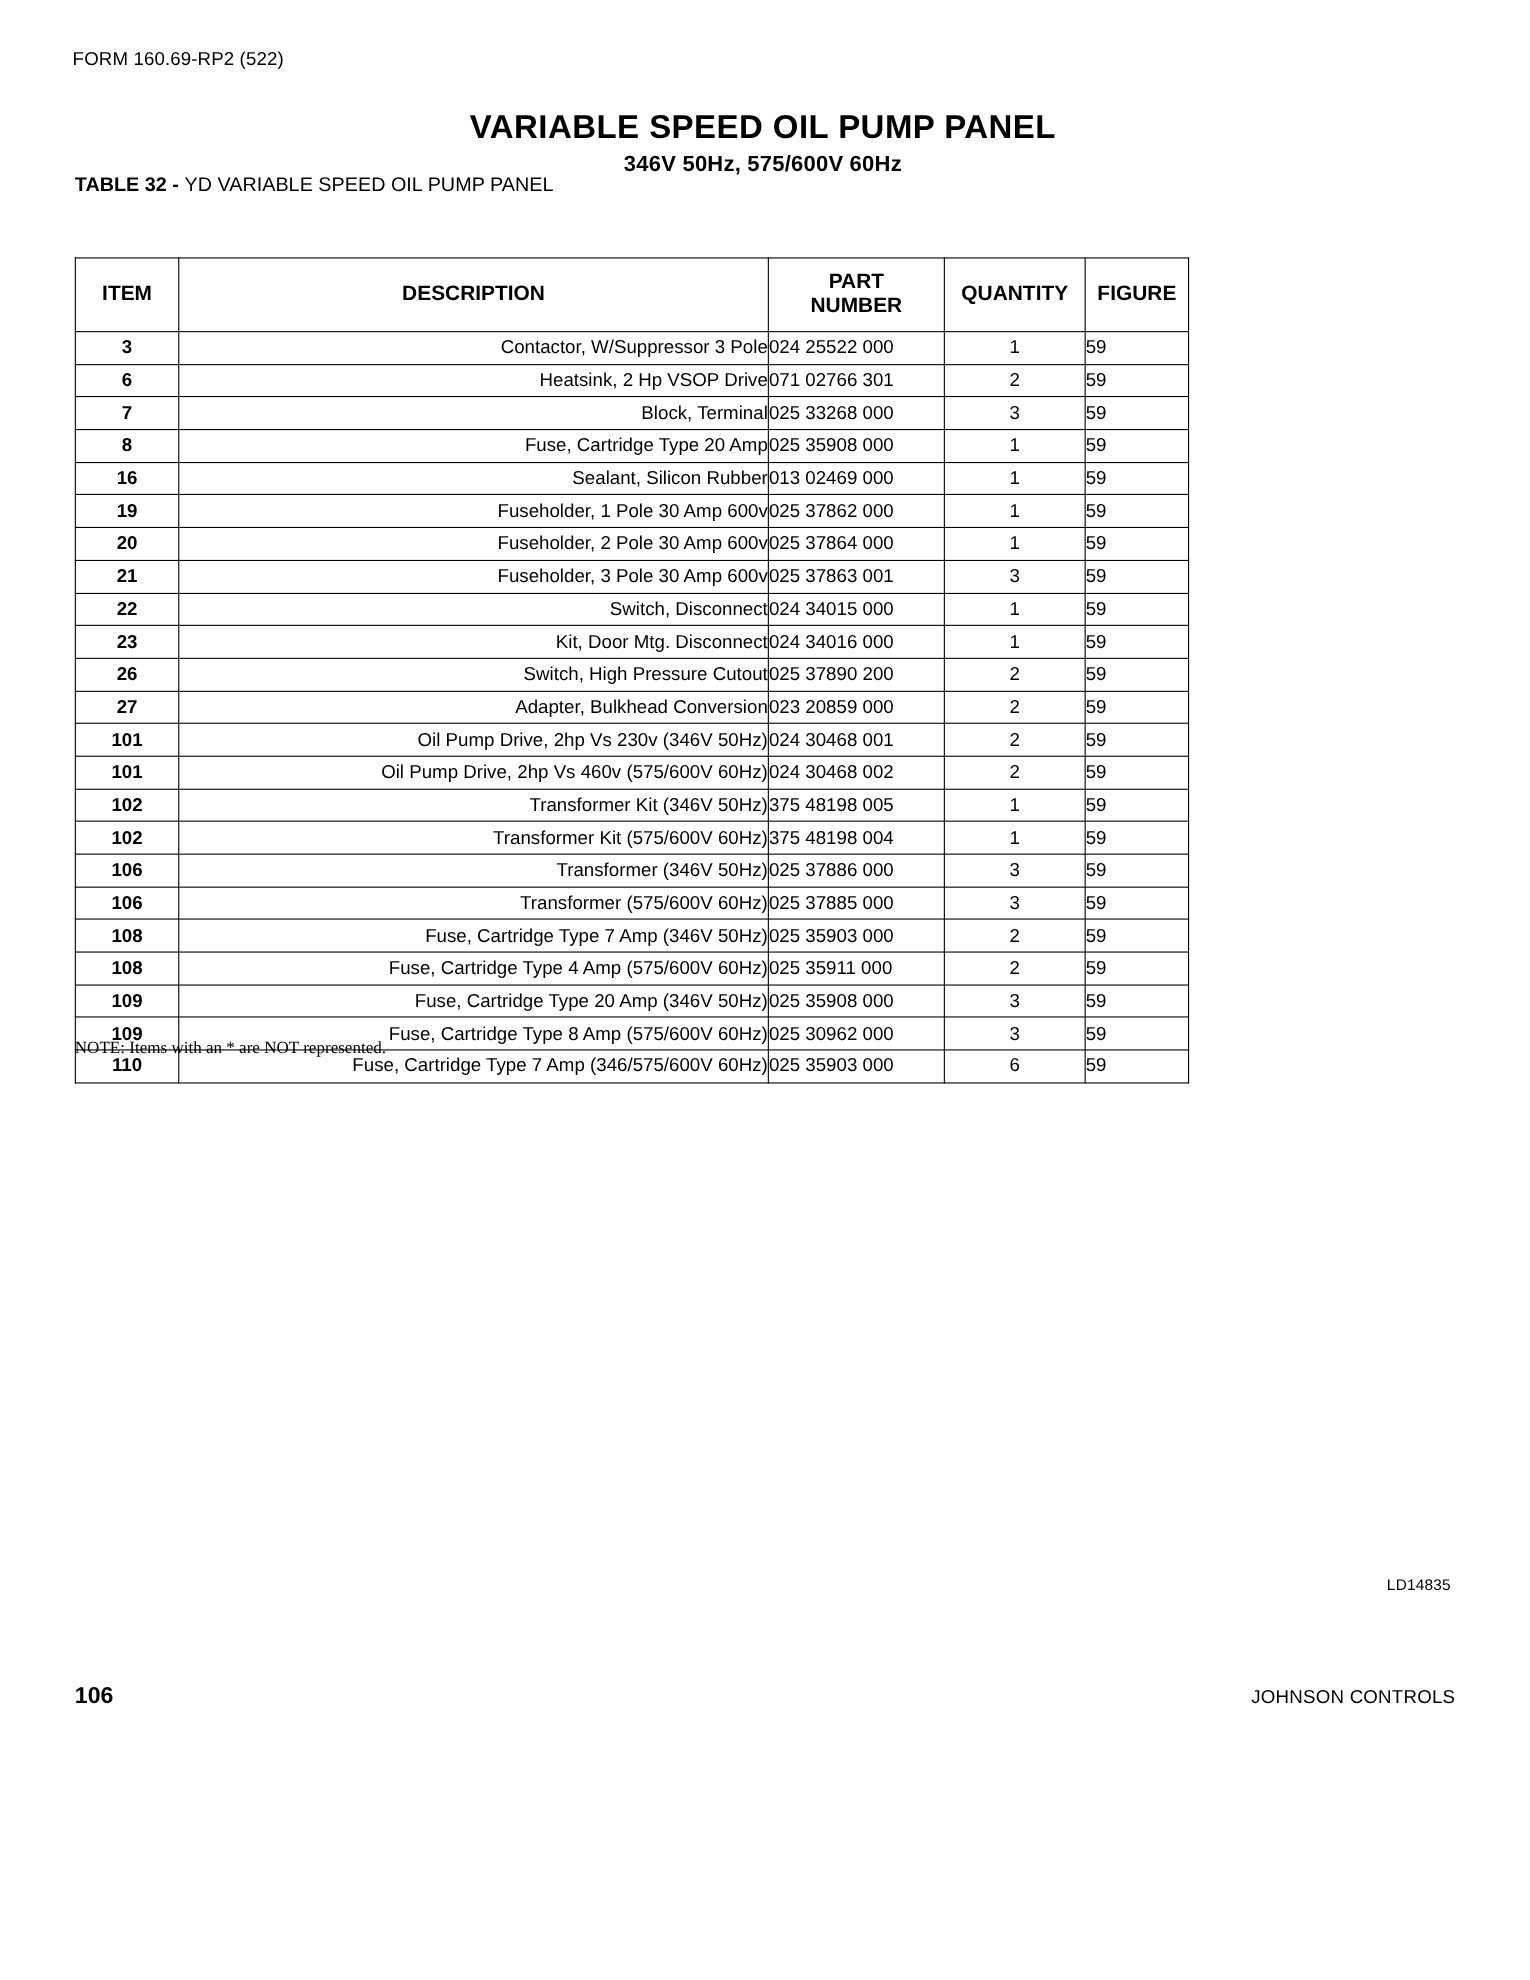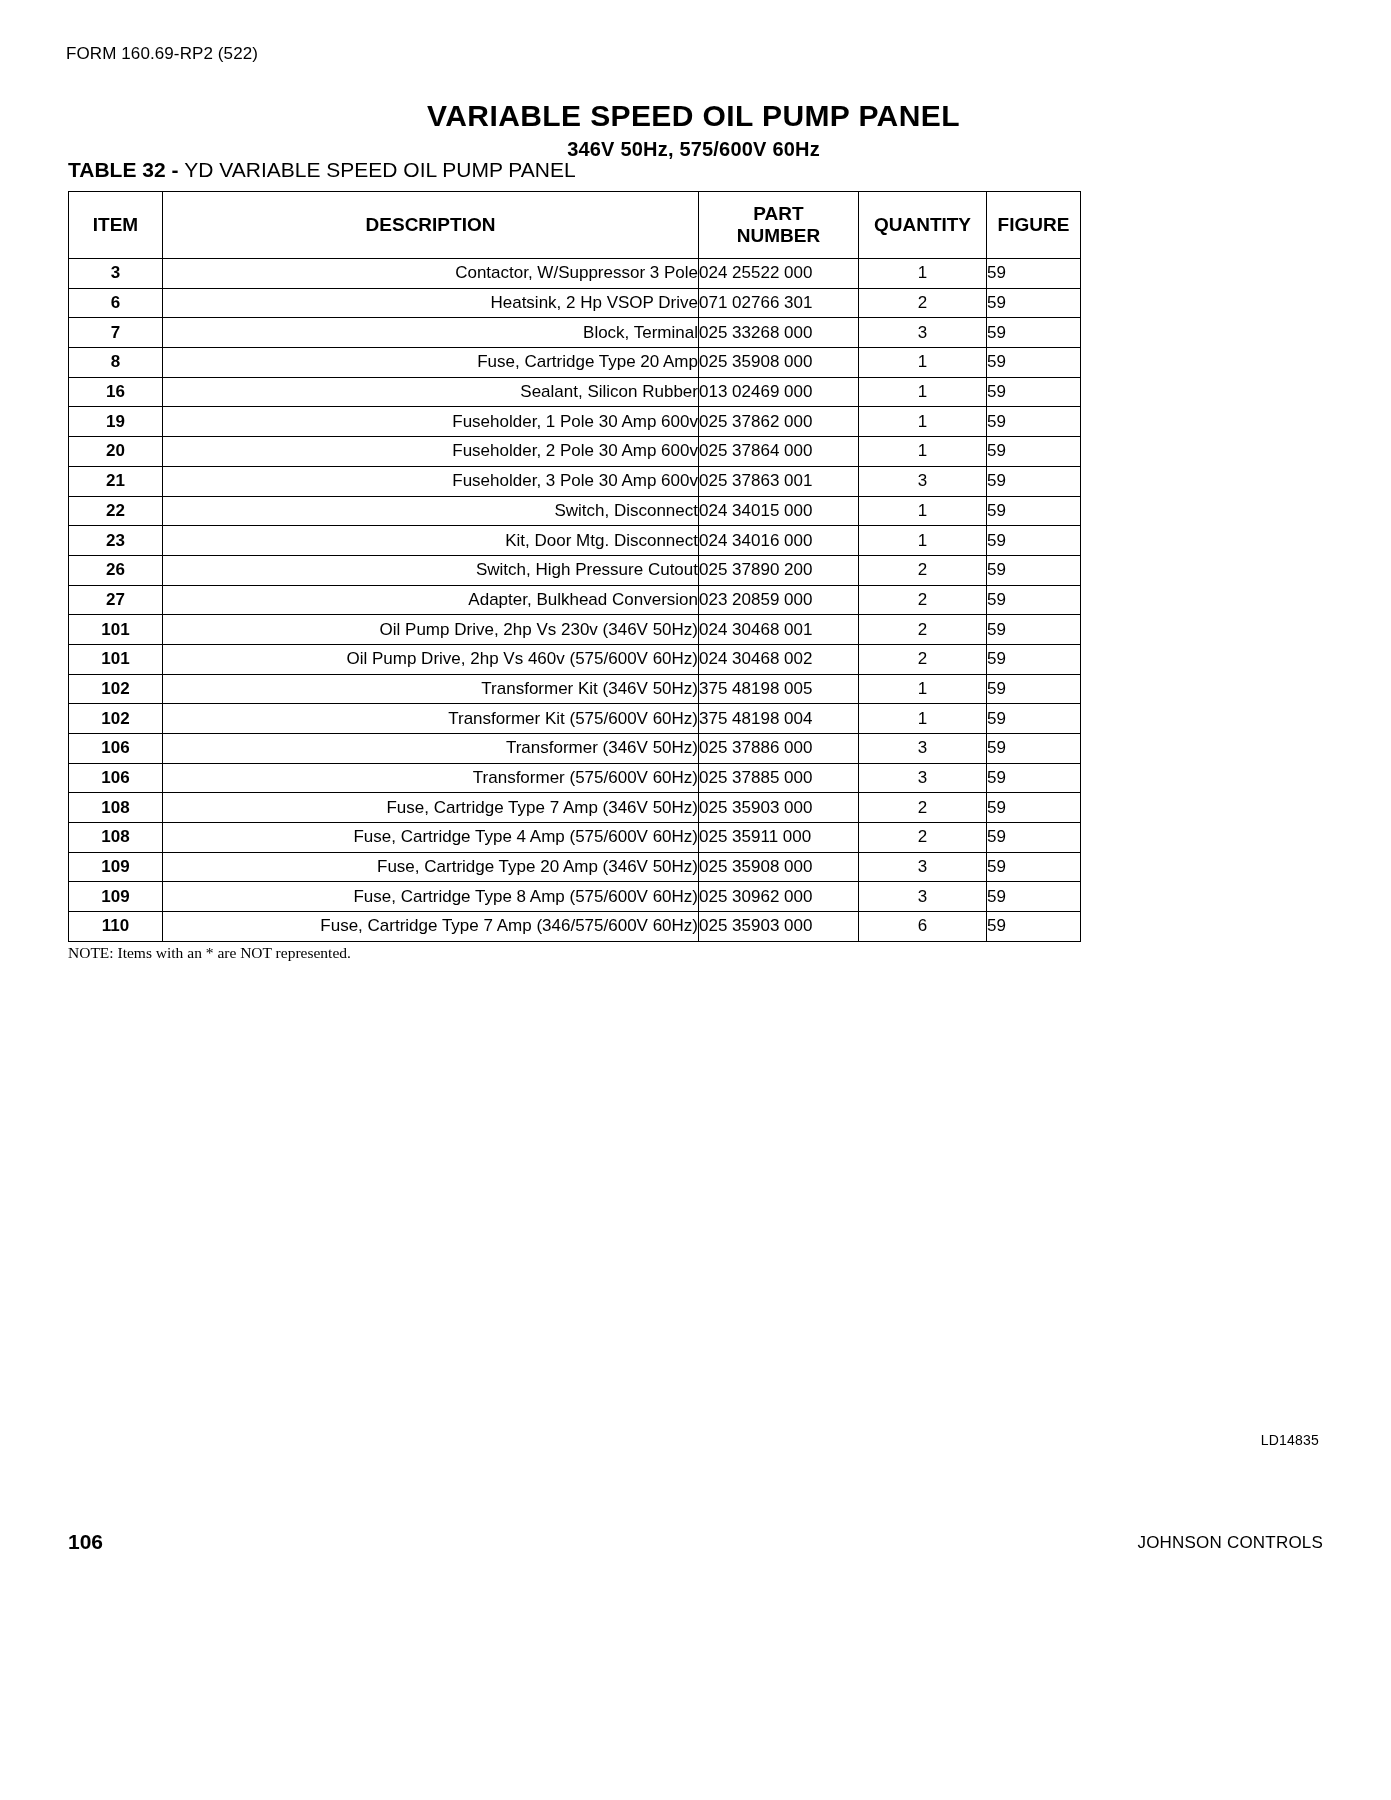--- a/index.html
+++ b/index.html
@@ -52,38 +52,39 @@
     font-weight: bold;
     letter-spacing: 0.2px;
     line-height: 1.2;
     margin: 5px 0 0 0;
   }
 
   .table-caption {
     position: absolute;
     left: 68px;
     top: 158px;
-    font-size: 21px;
+    font-size: 18px;
     white-space: nowrap;
   }
   .table-caption .caption-strong {
     font-weight: bold;
   }
 
   
   .parts-table-wrap {
     position: absolute;
     left: 68px;
     top: 191px;
     width: 1000px;
   }
   table.parts {
     border-collapse: collapse;
     width: 1000px;
     table-layout: fixed;
+    margin-top: 43px;
   }
   table.parts th,
   table.parts td {
     border: 1.6px solid #000000;
     font-size: 17px;
     padding: 0;
     vertical-align: middle;
   }
   table.parts thead th {
     font-weight: bold;

